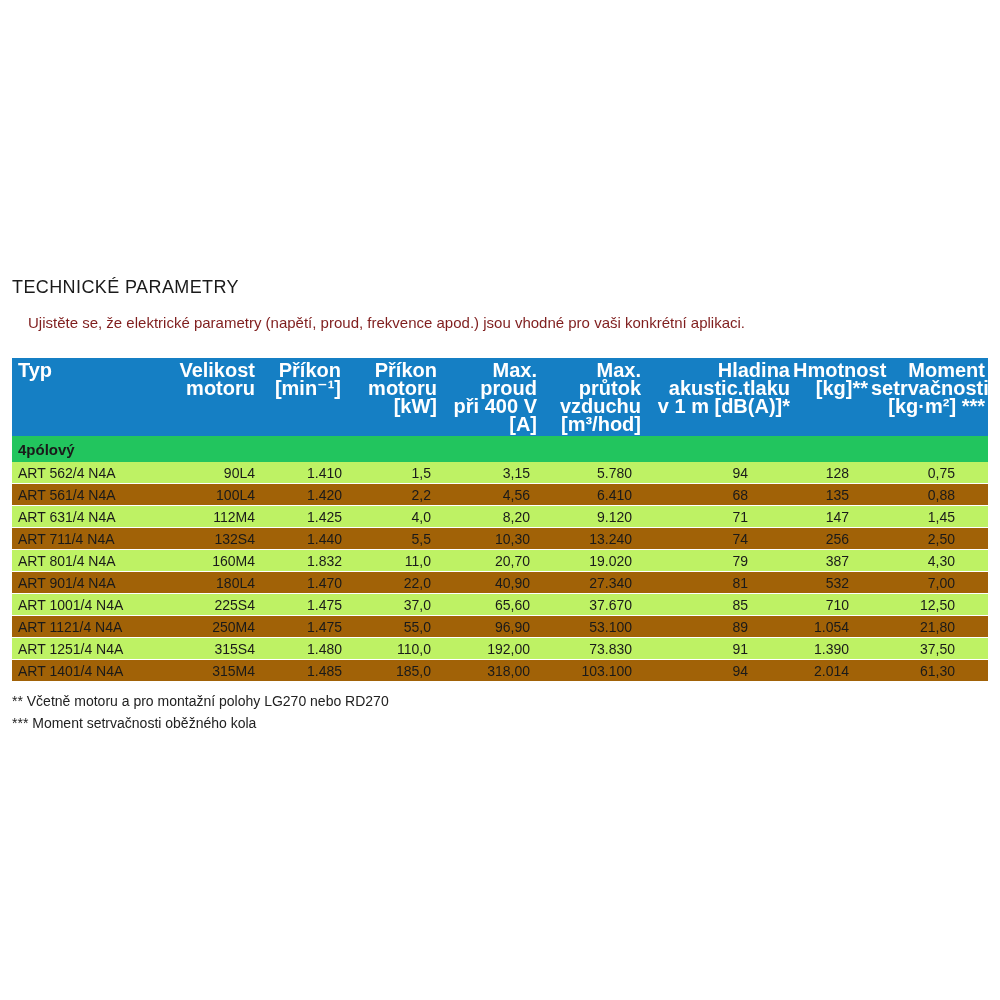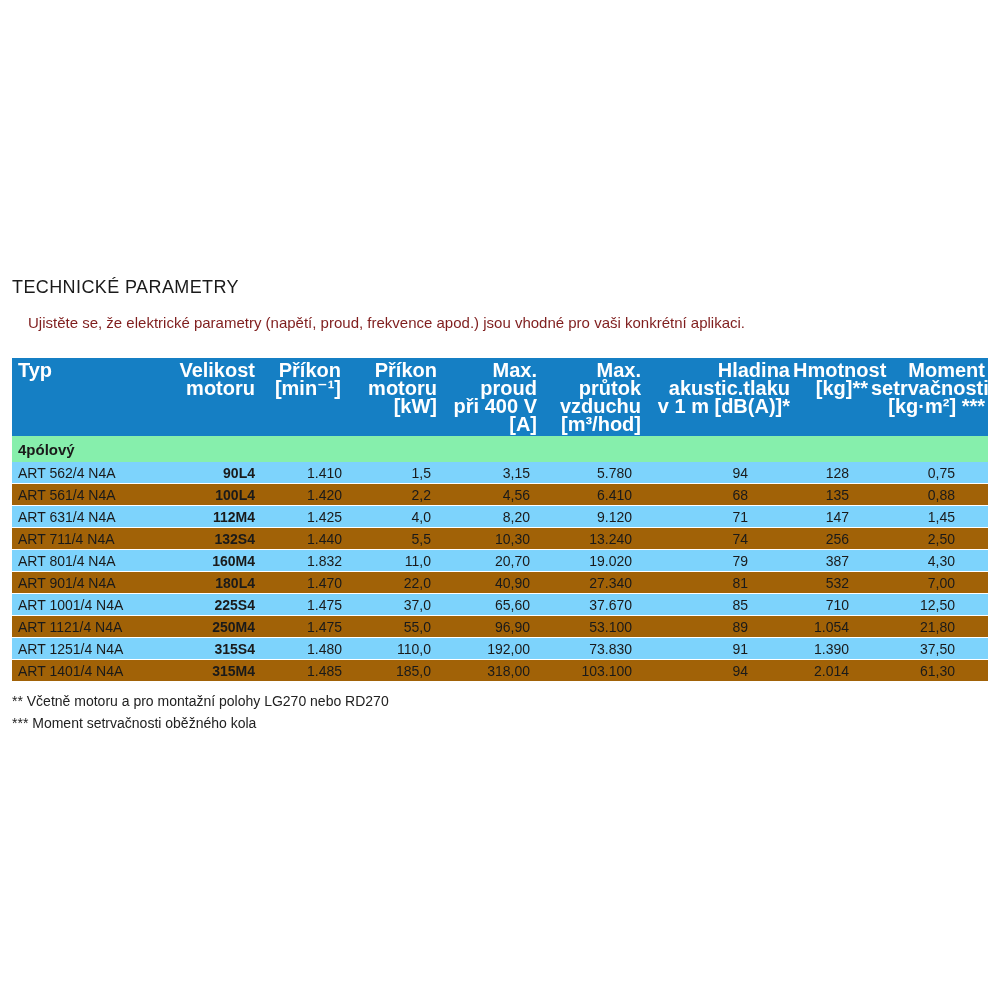--- a/index.html
+++ b/index.html
@@ -48,39 +48,39 @@
     vertical-align: top;
     text-align: right;
     white-space: pre-line;
     padding: 3px 3px 3px 0;
   }
   thead th:first-child {
     text-align: left;
     padding-left: 6px;
   }
   tbody tr.group td {
-    background: #86efac;
+    background: #22c55e;
     font-weight: 700;
     font-size: 15px;
     text-align: left;
     padding: 4px 0 3px 6px;
     height: 19px;
   }
   tbody tr.data-row td {
     height: 21px;
     border-bottom: 1px solid #ffffff;
     text-align: right;
     padding: 0;
     font-size: 14px;
     color: #1a1a1a;
   }
-  tbody tr.light td { background: #7dd3fc; }
+  tbody tr.light td { background: #bef264; }
   tbody tr.dark  td { background: #a16207; }
   tbody tr.data-row td:nth-child(1) { text-align: left; padding-left: 6px; }
-  tbody tr.data-row td:nth-child(2) { padding-right: 3px; font-weight: bold; }
+  tbody tr.data-row td:nth-child(2) { padding-right: 3px; }
   tbody tr.data-row td:nth-child(3) { padding-right: 2px; }
   tbody tr.data-row td:nth-child(4) { padding-right: 9px; }
   tbody tr.data-row td:nth-child(5) { padding-right: 10px; }
   tbody tr.data-row td:nth-child(6) { padding-right: 12px; }
   tbody tr.data-row td:nth-child(7) { padding-right: 45px; }
   tbody tr.data-row td:nth-child(8) { padding-right: 22px; }
   tbody tr.data-row td:nth-child(9) { padding-right: 33px; }
   .footnotes {
     margin-top: 8px;
     font-size: 14px;

